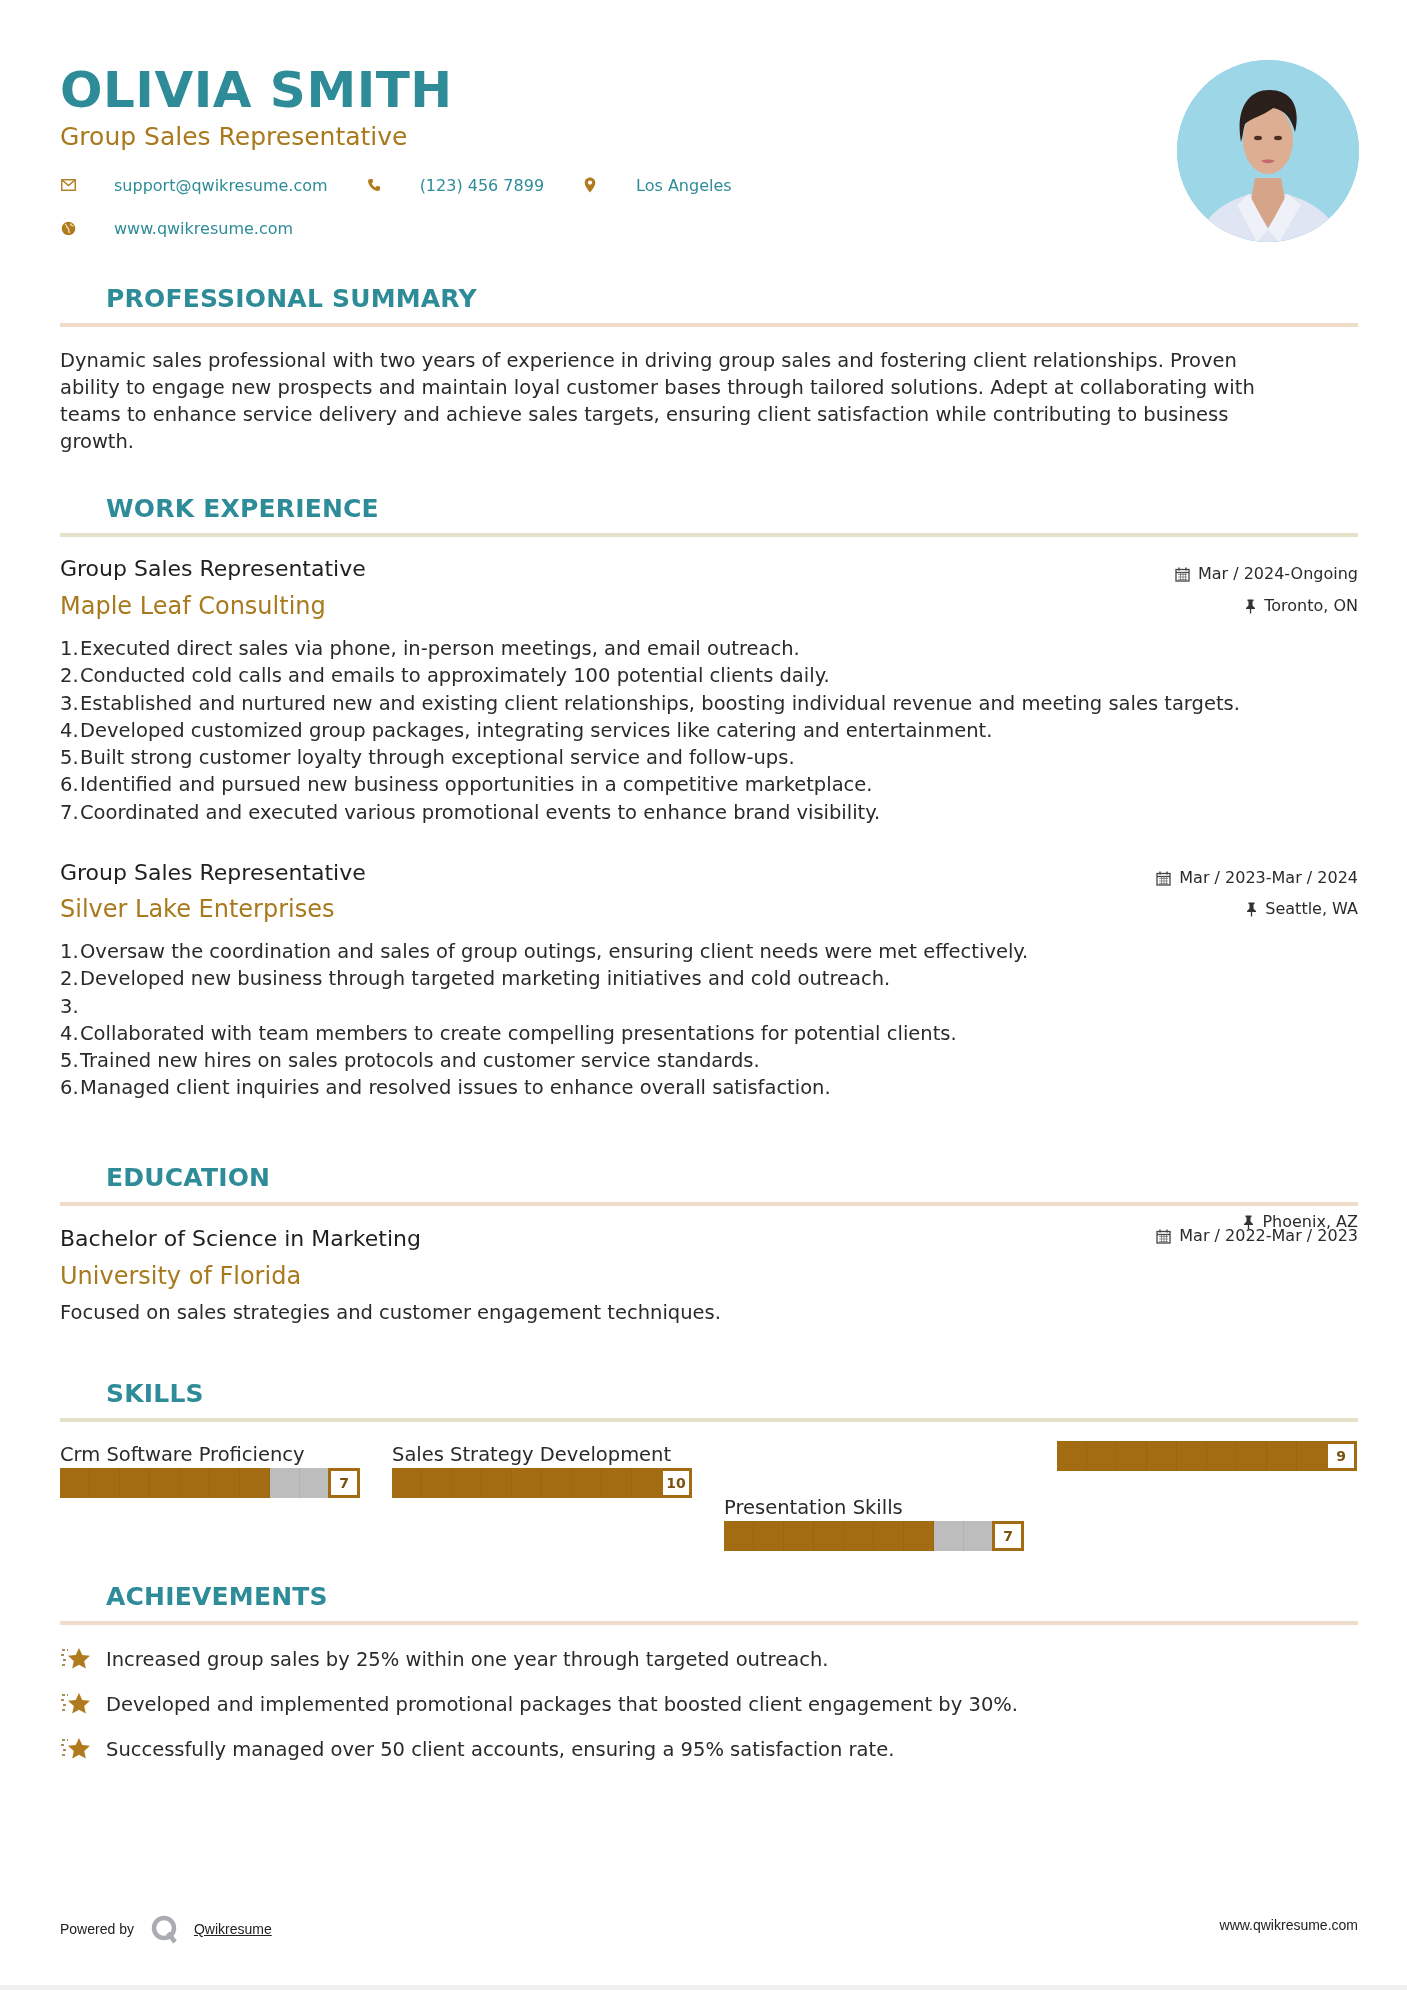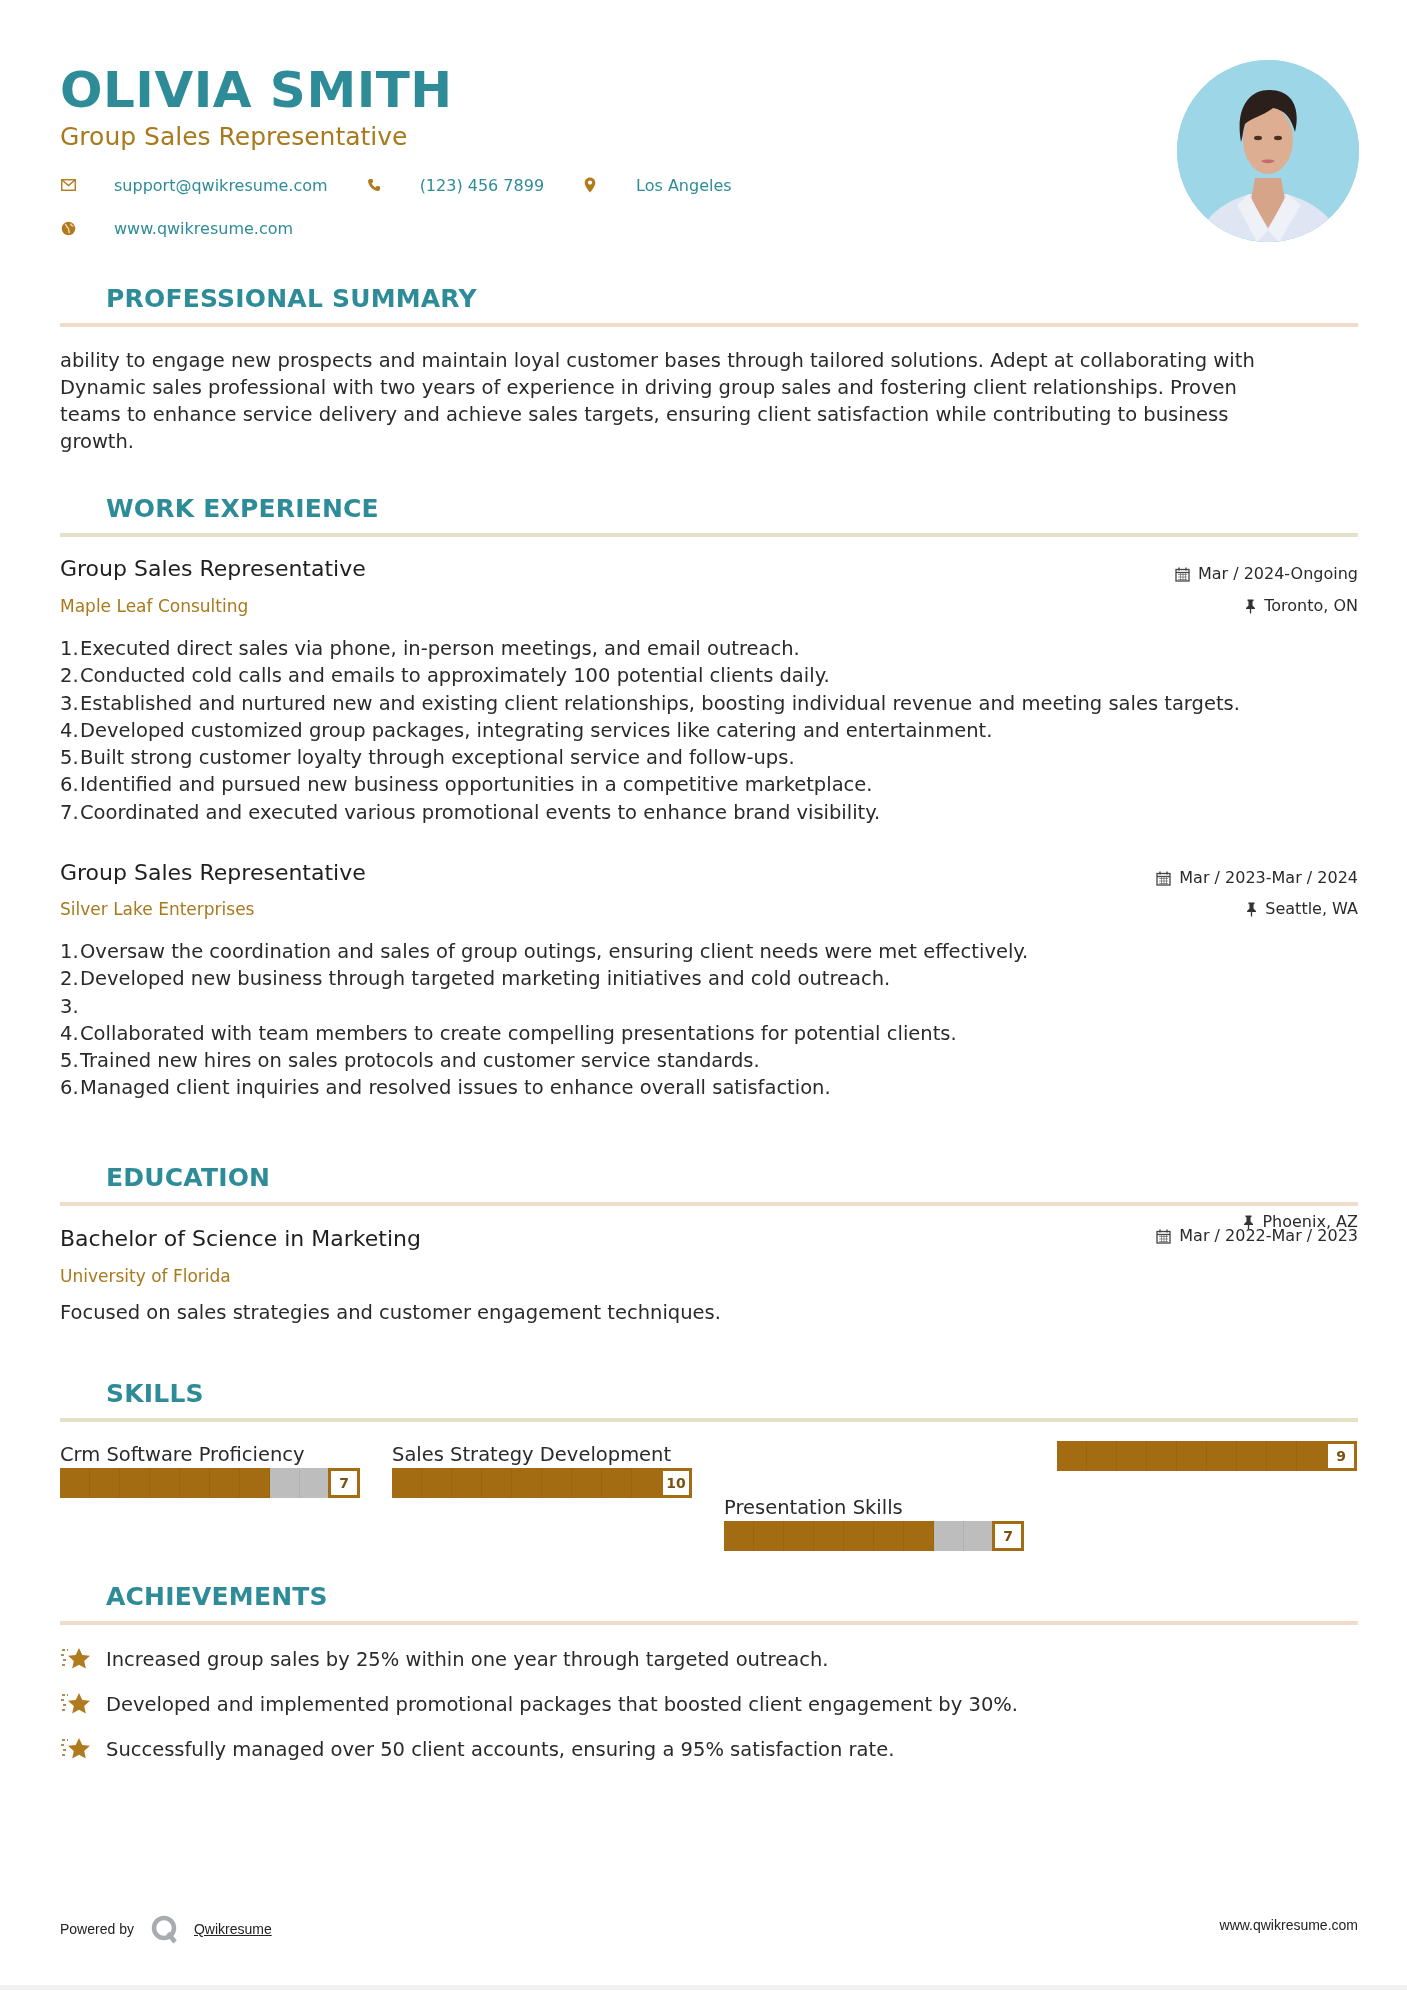--- a/index.html
+++ b/index.html
@@ -10,21 +10,21 @@
   .jobtitle { left: 60px; top: 121px; font-size: 25px; color: #a8791d; line-height: 32px; }
   .contact-row { left: 60px; height: 24px; display: flex; align-items: center; font-size: 16px; color: #2e8c98; gap: 20px; }
   .contact-row .ico { width: 16px; height: 16px; color: #b07a1e; display: inline-flex; align-items: center; justify-content: center; margin-right: 18px; }
   .contact-row .txt { margin-right: 18px; }
   .photo { left: 1177px; top: 60px; width: 182px; height: 182px; border-radius: 50%; background: #9dd6e6; overflow: hidden; }
   .sec-head { left: 60px; font-size: 25px; font-weight: bold; color: #2e8c98; line-height: 30px; letter-spacing: 0.2px; margin-left: 46px; }
   .rule { left: 60px; width: 1298px; height: 4px; background: #efdccb; }
   .rule.green { background: #e4e1c9; }
   .para { left: 60px; width: 1300px; font-size: 19.5px; line-height: 27px; color: #2a2a2a; }
   .role { left: 60px; font-size: 22px; color: #1f1f1f; line-height: 28px; }
-  .company { left: 60px; font-size: 17px; color: #a8791d; line-height: 26px; }
+  .company { left: 60px; font-size: 24px; color: #a8791d; line-height: 26px; }
   .meta { right: 49px; font-size: 16px; color: #2a2a2a; line-height: 22px; display: flex; align-items: center; gap: 8px; }
   .meta svg { display: block; }
   ol.list { left: 60px; width: 1300px; list-style: none; font-size: 19.5px; line-height: 27.3px; color: #2a2a2a; }
   ol.list li { display: flex; }
   ol.list li .num { width: 18px; text-align: right; margin-right: 2px; flex: none; }
   .skill { width: 300px; }
   .skill .label { font-size: 19.5px; line-height: 27px; color: #2a2a2a; height: 27px; }
   .skill .label.two { height: 54px; }
   .bar { position: relative; width: 300px; height: 30px; margin-top: 0px; display: flex; }
   .seg { flex: 1; height: 100%; border-right: 1px solid rgba(0,0,0,0.06); }
@@ -89,22 +89,22 @@
     <path d="M64 82 C58 48 72 30 92 30 C114 30 124 46 118 72 C114 58 108 50 96 48 C86 56 74 58 68 64 C66 70 66 76 64 82 Z" fill="#2a1f1b"></path>
     <ellipse cx="81" cy="78" rx="4" ry="2.2" fill="#4a3022"></ellipse>
     <ellipse cx="101" cy="78" rx="4" ry="2.2" fill="#4a3022"></ellipse>
     <path d="M84 101 C88 99 94 99 98 101 C94 104 88 104 84 101 Z" fill="#c56b6f"></path>
   </svg>
 </div>
 
 <div class="abs sec-head" style="top:284px;">PROFESSIONAL SUMMARY</div>
 <div class="abs rule" style="top:323px;"></div>
 <div class="abs para" style="top:347px;">
+  <div>Dynamic sales professional with two years of experience in driving group sales and fostering client relationships. Proven</div>
   <div>ability to engage new prospects and maintain loyal customer bases through tailored solutions. Adept at collaborating with</div>
-  <div>Dynamic sales professional with two years of experience in driving group sales and fostering client relationships. Proven</div>
   <div>teams to enhance service delivery and achieve sales targets, ensuring client satisfaction while contributing to business</div>
   <div>growth.</div>
 </div>
 
 <div class="abs sec-head" style="top:494px;">WORK EXPERIENCE</div>
 <div class="abs rule green" style="top:533px;"></div>
 
 <div class="abs role" style="top:555px;">Group Sales Representative</div>
 <div class="abs company" style="top:593px;">Maple Leaf Consulting</div>
 <div class="abs meta" style="top:563px;">

